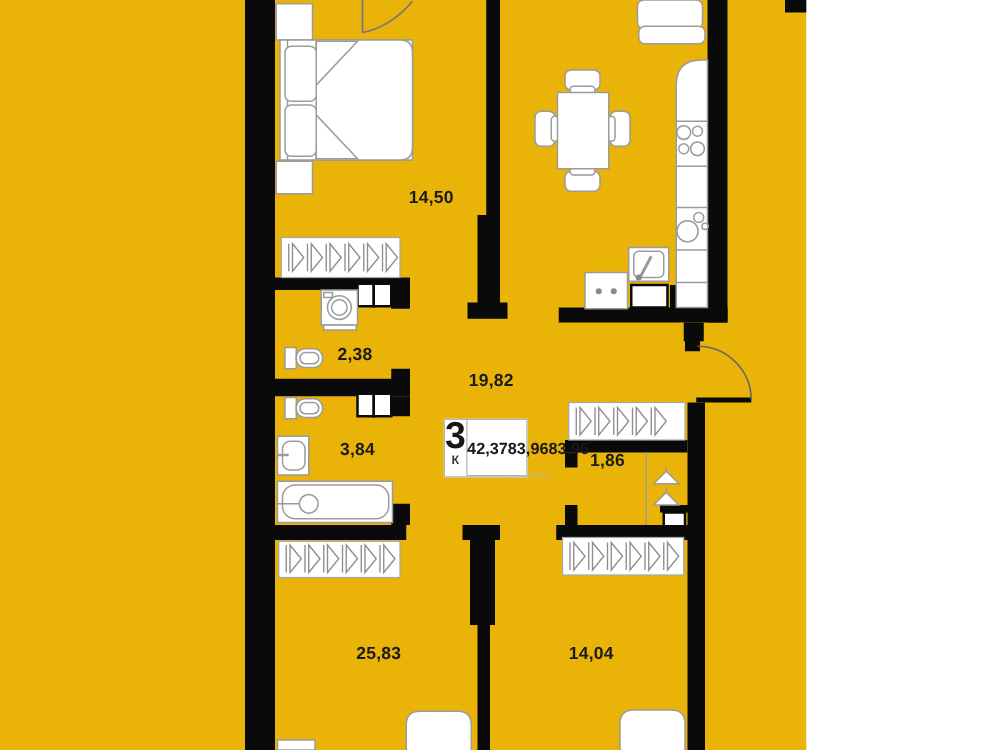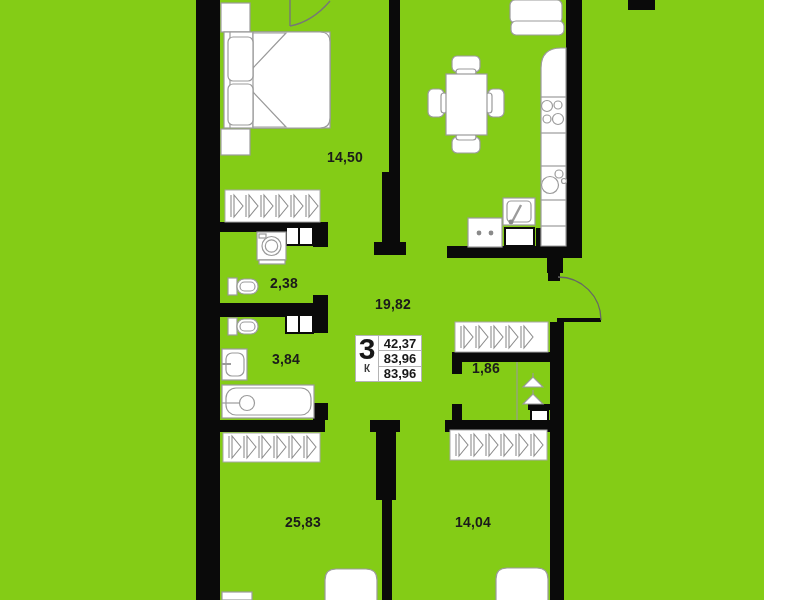--- a/index.html
+++ b/index.html
@@ -1,28 +1,28 @@
 <!DOCTYPE html>
 <html><head>
 <meta charset="utf-8">
 <style>
   html,body{margin:0;padding:0;background:#ffffff;}
-  #stage{position:relative;width:764px;height:600px;background:#84cc16;overflow:hidden;
+  #stage{position:relative;width:645px;height:600px;background:#eab308;overflow:hidden;
          font-family:"Liberation Sans",sans-serif;}
   #plan-svg{position:absolute;left:0;top:0;}
   .lbl{position:absolute;transform:translate(-50%,-50%);
        font:700 14px/14px "Liberation Sans",sans-serif;color:#1b1b1b;
        letter-spacing:.2px;white-space:nowrap;}
   .info-box{position:absolute;left:355px;top:335px;width:67px;height:47px;
             background:#fff;border:1px solid #b4b4b4;display:flex;box-sizing:border-box;}
   .ib-left{width:22px;border-right:1px solid #b4b4b4;display:flex;flex-direction:column;
            align-items:center;}
   .ib-count{font:700 30px/31px "Liberation Sans",sans-serif;color:#181818;margin-top:-3px;}
   .ib-letter{font:700 10px/10px "Liberation Sans",sans-serif;color:#3a3a3a;}
-  .ib-right{flex:1;display:flex;flex-direction:column;}
+  .ib-right{flex:1;display:flex;flex-direction:row;}
   .ib-row{flex:1;display:flex;align-items:center;justify-content:center;
           font:700 13px/13px "Liberation Sans",sans-serif;color:#181818;
           border-bottom:1px solid #b4b4b4;}
   .ib-row:last-child{border-bottom:none;}
 </style>
 </head>
 <body>
 
 <div id="stage">
 

